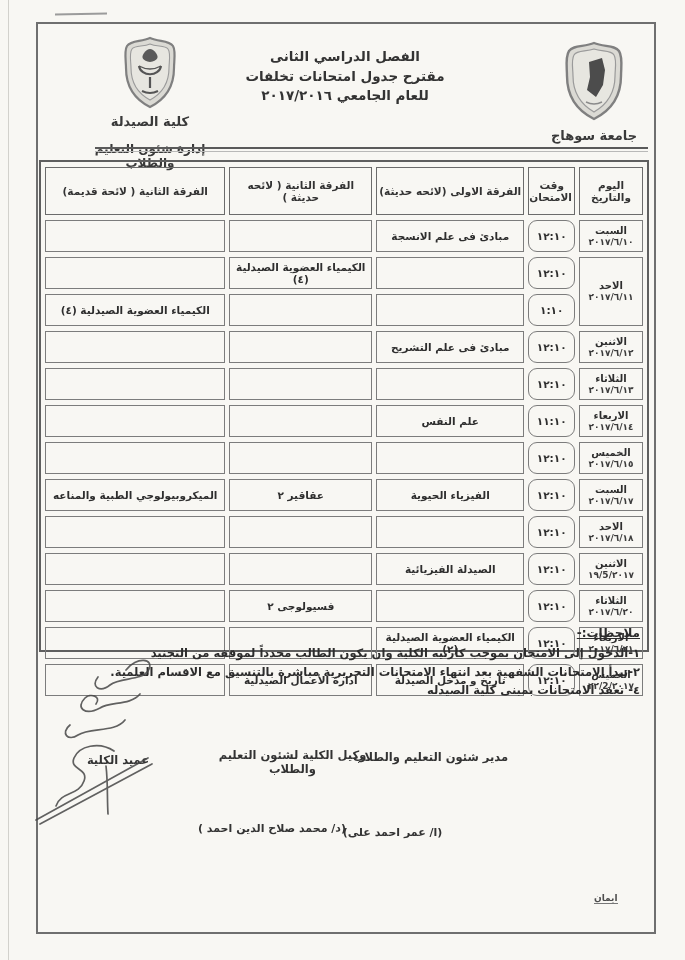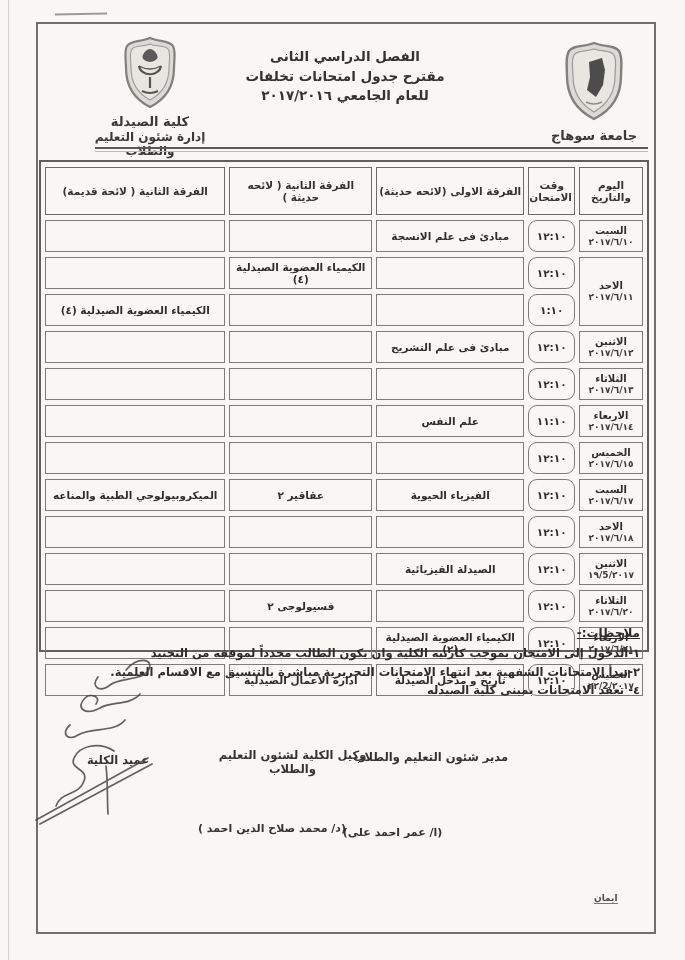--- a/index.html
+++ b/index.html
@@ -8,21 +8,21 @@
   .scan-edge{position:absolute;left:8px;top:0;width:1px;height:100%;background:#d2d1cc;}
   .top-dash{position:absolute;left:55px;top:13px;width:52px;border-top:2px solid #9b9b9b;transform:rotate(-1deg);}
   .frame{position:absolute;left:36px;top:22px;width:616px;height:908px;border:2px solid #6f6f6f;}
 
   
   .uni-block{position:absolute;top:40px;left:538px;width:112px;text-align:center;}
   .college-block{position:absolute;top:36px;left:70px;width:160px;text-align:center;}
   .emblem{display:block;margin:0 auto;}
   .uni-name{margin-top:6px;font-size:13px;font-weight:bold;color:#3a3a3a;}
   .college-name{margin-top:4px;font-size:13px;font-weight:bold;color:#3a3a3a;}
-  .dept-name{margin-top:1px;font-size:12px;font-weight:bold;color:#3a3a3a;}
+  .dept-name{margin-top:13px;font-size:12px;font-weight:bold;color:#3a3a3a;}
   .title-block{position:absolute;top:47px;left:225px;width:240px;text-align:center;
                font-size:13.5px;font-weight:bold;line-height:1.45;color:#333;}
   .header-rule{position:absolute;top:147px;left:95px;width:553px;height:2px;
                border-top:2px solid #5a5a5a;border-bottom:1px solid #b9b9b8;}
 
   
   .table-wrap{position:absolute;top:160px;left:39px;width:610px;height:492px;border:2px solid #5f5f5f;box-sizing:border-box;}
   table.exam{width:100%;height:100%;border-collapse:separate;border-spacing:4px 5px;table-layout:fixed;direction:rtl;}
   table.exam th{border:1.4px solid #6b6b6b;font-size:10.5px;font-weight:bold;height:44px;
                 text-align:center;vertical-align:middle;color:#333;padding:1px 2px;}

